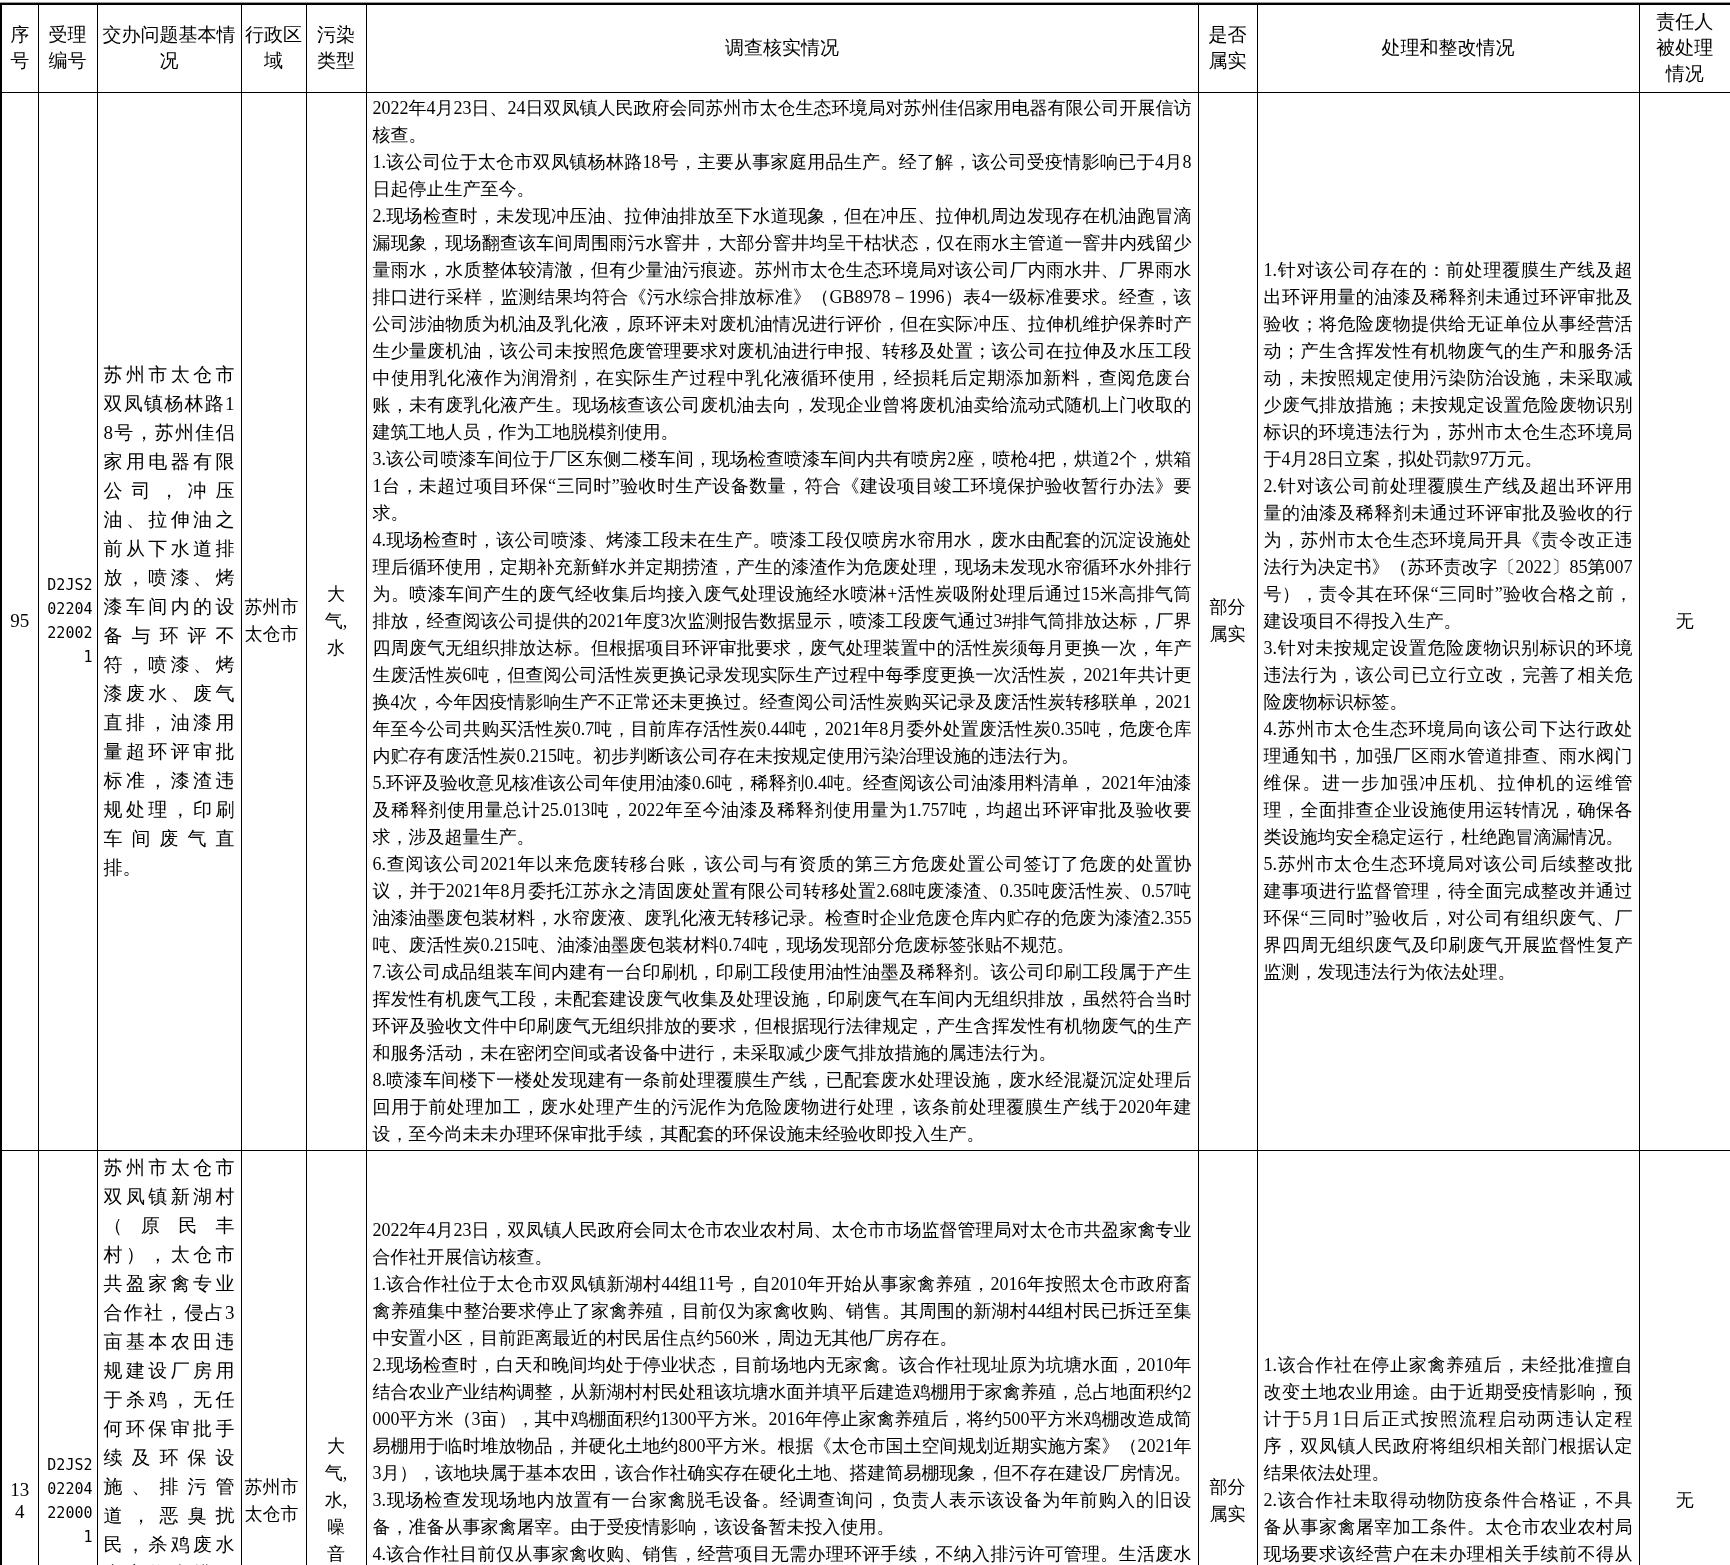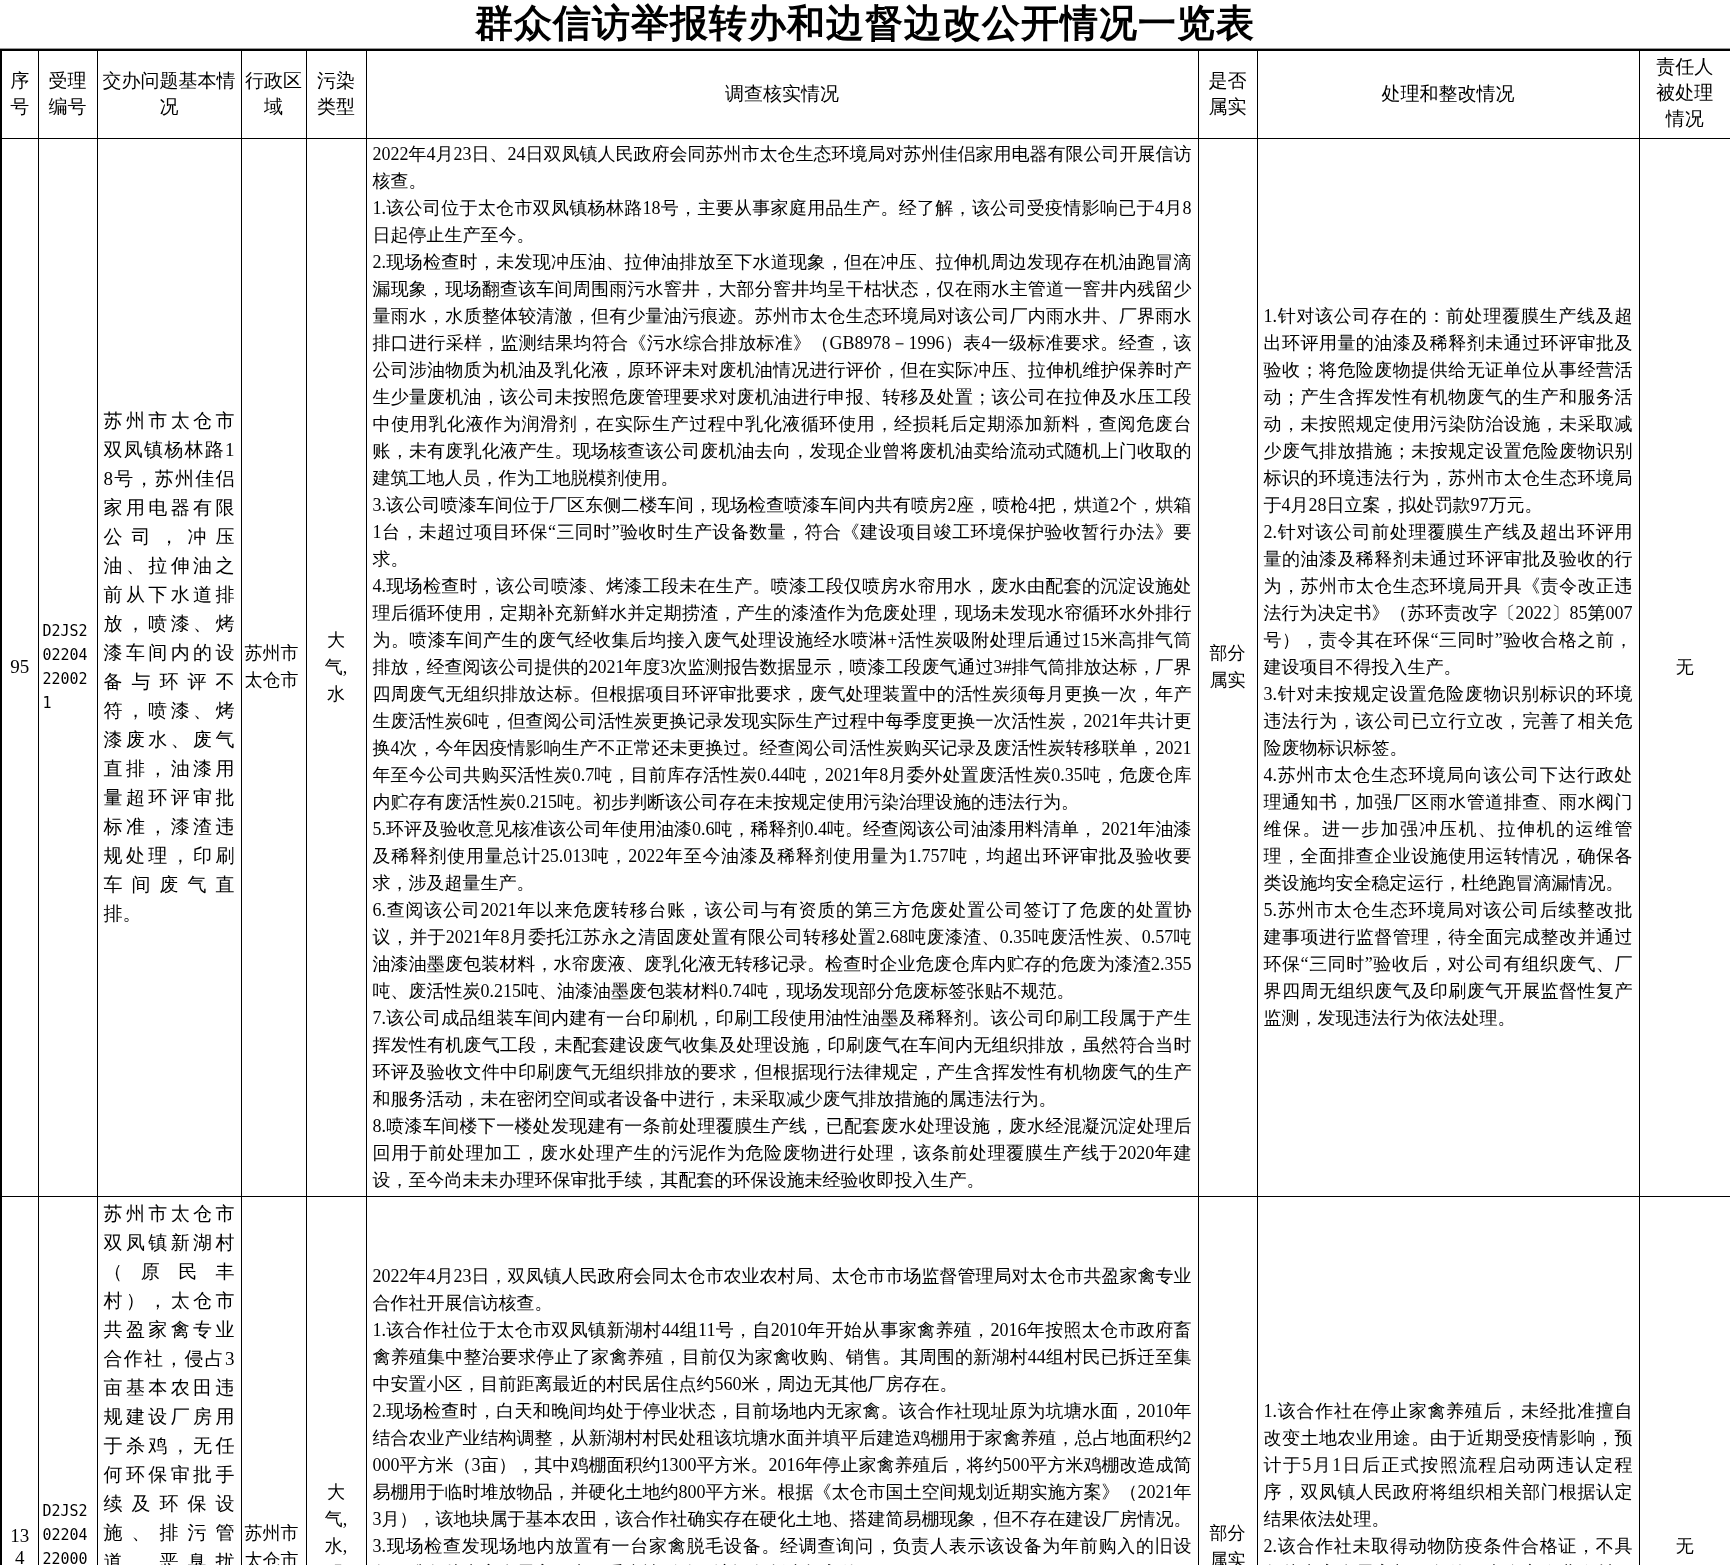--- a/index.html
+++ b/index.html
@@ -8,41 +8,40 @@
   .doc-title{height:46px;line-height:46px;text-align:center;font-size:38px;font-weight:bold;letter-spacing:1px;}
   .title-rule{border-bottom:1px solid #9a9a9a;height:0;margin-top:2px;}
   .subtitle{height:20px;line-height:20px;text-align:right;font-size:19px;padding:1px 8px 0 0;}
   .subtitle .u{text-decoration:underline;}
   table.report{border-collapse:collapse;table-layout:fixed;width:1730px;margin-top:0;}
   table.report td,table.report th{border:1px solid #000;vertical-align:middle;overflow:hidden;
     font-weight:normal;word-break:break-all;}
   table.report{border:2px solid #000;}
   th.hcell{font-size:19px;text-align:center;line-height:26px;padding:0 2px;}
   th.hcell-narrow{padding:17px 9px;}
-  th.hcell-resp{padding:0 14px;font-family:Liberation Mono, monospace;}
+  th.hcell-resp{padding:0 14px;}
   tr.hrow{height:88px;}
   tr.row-a{height:809px;}
   tr.row-b{height:598px;}
   td.c-seq{font-size:19px;text-align:center;padding:0 7px;}
   td.c-caseno{font-family:"DejaVu Sans Mono","Liberation Mono",monospace;font-size:15px;
-    text-align:left;padding:4px 4px;line-height:24px;}
+    text-align:right;padding:4px 4px;line-height:24px;}
   td.c-issue{font-size:19px;line-height:29px;text-align:justify;text-align-last:left;padding:2px 6px;margin-left:15px;}
   td.c-region{font-size:18px;text-align:left;line-height:27px;padding:0 3px;}
   td.c-poll{font-size:18px;text-align:center;line-height:27px;padding:0 15px;}
   td.c-long{font-size:18px;line-height:27px;text-align:justify;text-align-last:left;
     padding:2px 6px;white-space:pre-line;}
   td.c-verified{font-size:18px;text-align:center;line-height:27px;padding:0 9px;}
   td.c-resp{font-size:18px;text-align:center;line-height:27px;padding:0 6px;}
 </style>
 </head>
 <body>
 
 <div class="page">
 
-  <div class="doc-title">群众信访举报转办和边督边改公开情况一览表</div>
   <div class="title-rule"></div>
 
 
   <table class="report">
     <colgroup>
       <col style="width:37px">
         <col style="width:59px">
         <col style="width:144px">
       <col style="width:65px">
         <col style="width:60px">

